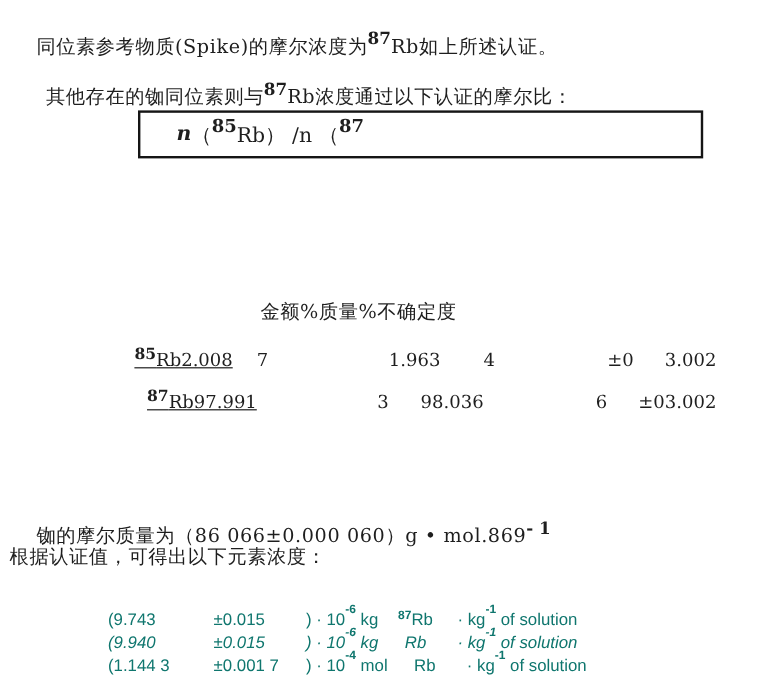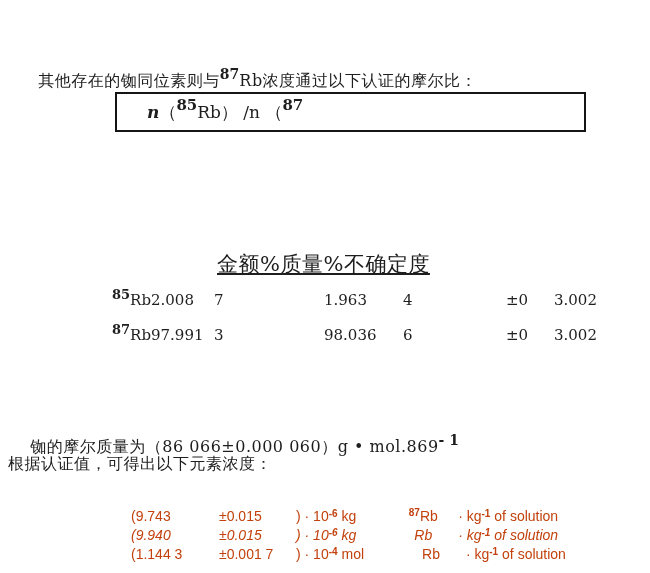--- a/index.html
+++ b/index.html
@@ -31,61 +31,63 @@
     border: 2px solid #151515;
     display: flex;
     align-items: center;
     padding-left: 30px;
     font-size: 17px;
     white-space: pre;
   }
   .ratio-box .n-italic { font-style: italic; font-weight: 700; }
   .ratio-box .sup-big { font-size: 15px; top: -7px; }
   
-  .tbl-header { font-size: 21px; letter-spacing: 0.5px; text-decoration: underline; }
+  .tbl-header { font-size: 16px; letter-spacing: 0.5px; }
   .t-row {
     position: absolute;
     left: 112px;
     display: flex;
     font-size: 15px;
     white-space: pre;
   }
   .t-row .sup-big { font-size: 13px; top: -6px; }
-  .t-row .c1 { width: 102px; }
+  .t-row .c1 { width: 102px; text-decoration: underline; }
   .t-row .c2 { width: 110px; }
   .t-row .c3 { width: 79px; }
   .t-row .c4 { width: 103px; }
   .t-row .c5 { width: 48px; }
   
   .conc {
     position: absolute;
     left: 90px;
     display: flex;
-    align-items: flex-end;
+    align-items: flex-start;
     font-family: "Liberation Sans", "DejaVu Sans", sans-serif;
     font-size: 14px;
-    color: #c2410c;
+    color: #0f766e;
     white-space: pre;
-    margin-left: 41px;
   }
   .conc .val { display: inline-block; width: 88px; }
   .conc .unc { display: inline-block; width: 77px; }
-  .conc .elem { display: inline-block; width: 62px; text-align: center; padding-left: 36px; }
+  .conc .elem { display: inline-block; width: 62px; text-align: center; }
   .sup-sm {
     font-weight: 700;
     font-size: 10px;
     position: relative;
     top: -5px;
   }
 </style>
 </head>
 <body>
 
 <div class="page">
 
+  <div class="abs cjk" style="left:8px; top:10px;">
+    <span>同位素参考物质(Spike)的摩尔浓度为</span><span class="sup-big">87</span><span>Rb如上所述认证。</span>
+  </div>
 
   <div class="abs cjk" style="left:16px; top:52px;">
     <span>其他存在的铷同位素则与</span><span class="sup-big">87</span><span>Rb浓度通过以下认证的摩尔比：</span>
   </div>
 
   <div class="ratio-box">
     <span class="n-italic">n</span><span>（</span><span class="sup-big">85</span><span>Rb） /n （</span><span class="sup-big">87</span>
   </div>
 
 
@@ -93,21 +95,21 @@
 
   <div class="t-row" style="top:291px;">
     <span class="c1"><span class="sup-big">85</span><span>Rb2.008</span></span>
     <span class="c2">7</span>
     <span class="c3">1.963</span>
     <span class="c4">4</span>
     <span class="c5">±0</span>
     <span class="c6">3.002</span>
   </div>
 
-  <div class="t-row" style="top:326px;">
+  <div class="t-row" style="top:326px;text-align:right;">
     <span class="c1"><span class="sup-big">87</span><span>Rb97.991</span></span>
     <span class="c2">3</span>
     <span class="c3">98.036</span>
     <span class="c4">6</span>
     <span class="c5">±0</span>
     <span class="c6">3.002</span>
   </div>
 
   <div class="abs cjk" style="left:8px; top:418px;">
     <span>铷的摩尔质量为（86 066±0.000 060）g • mol.869</span><span class="sup-big">- 1</span>

